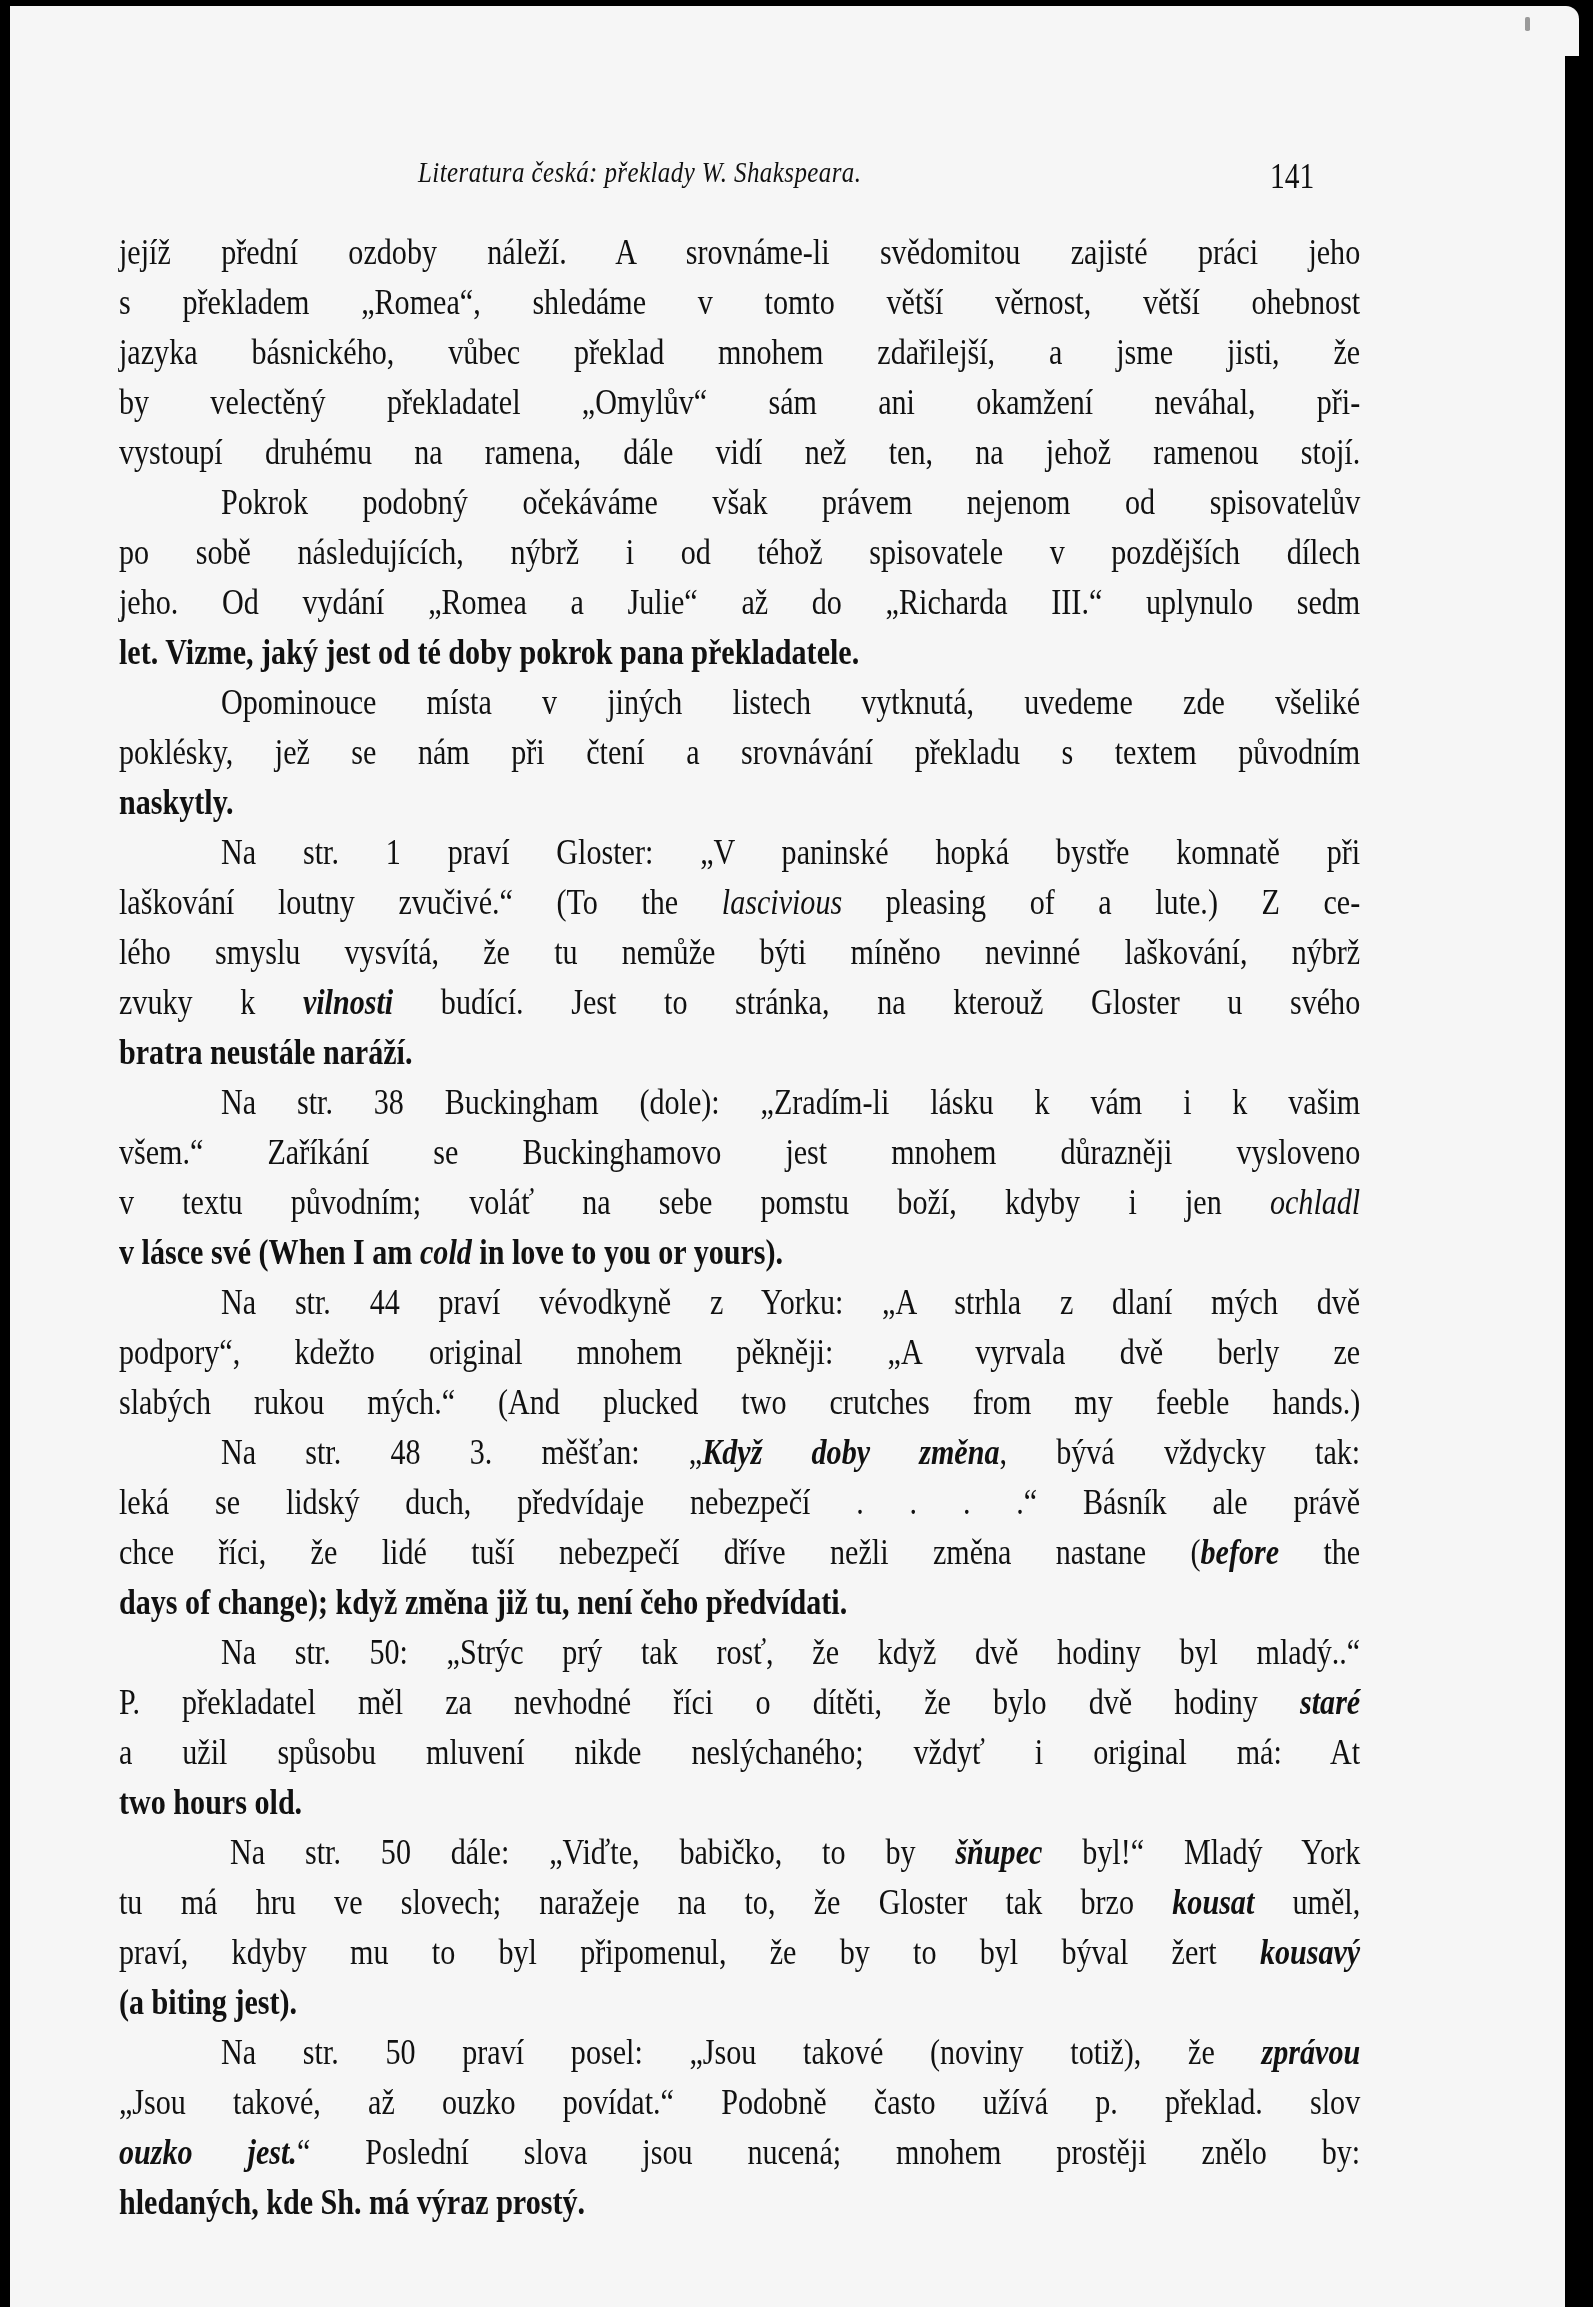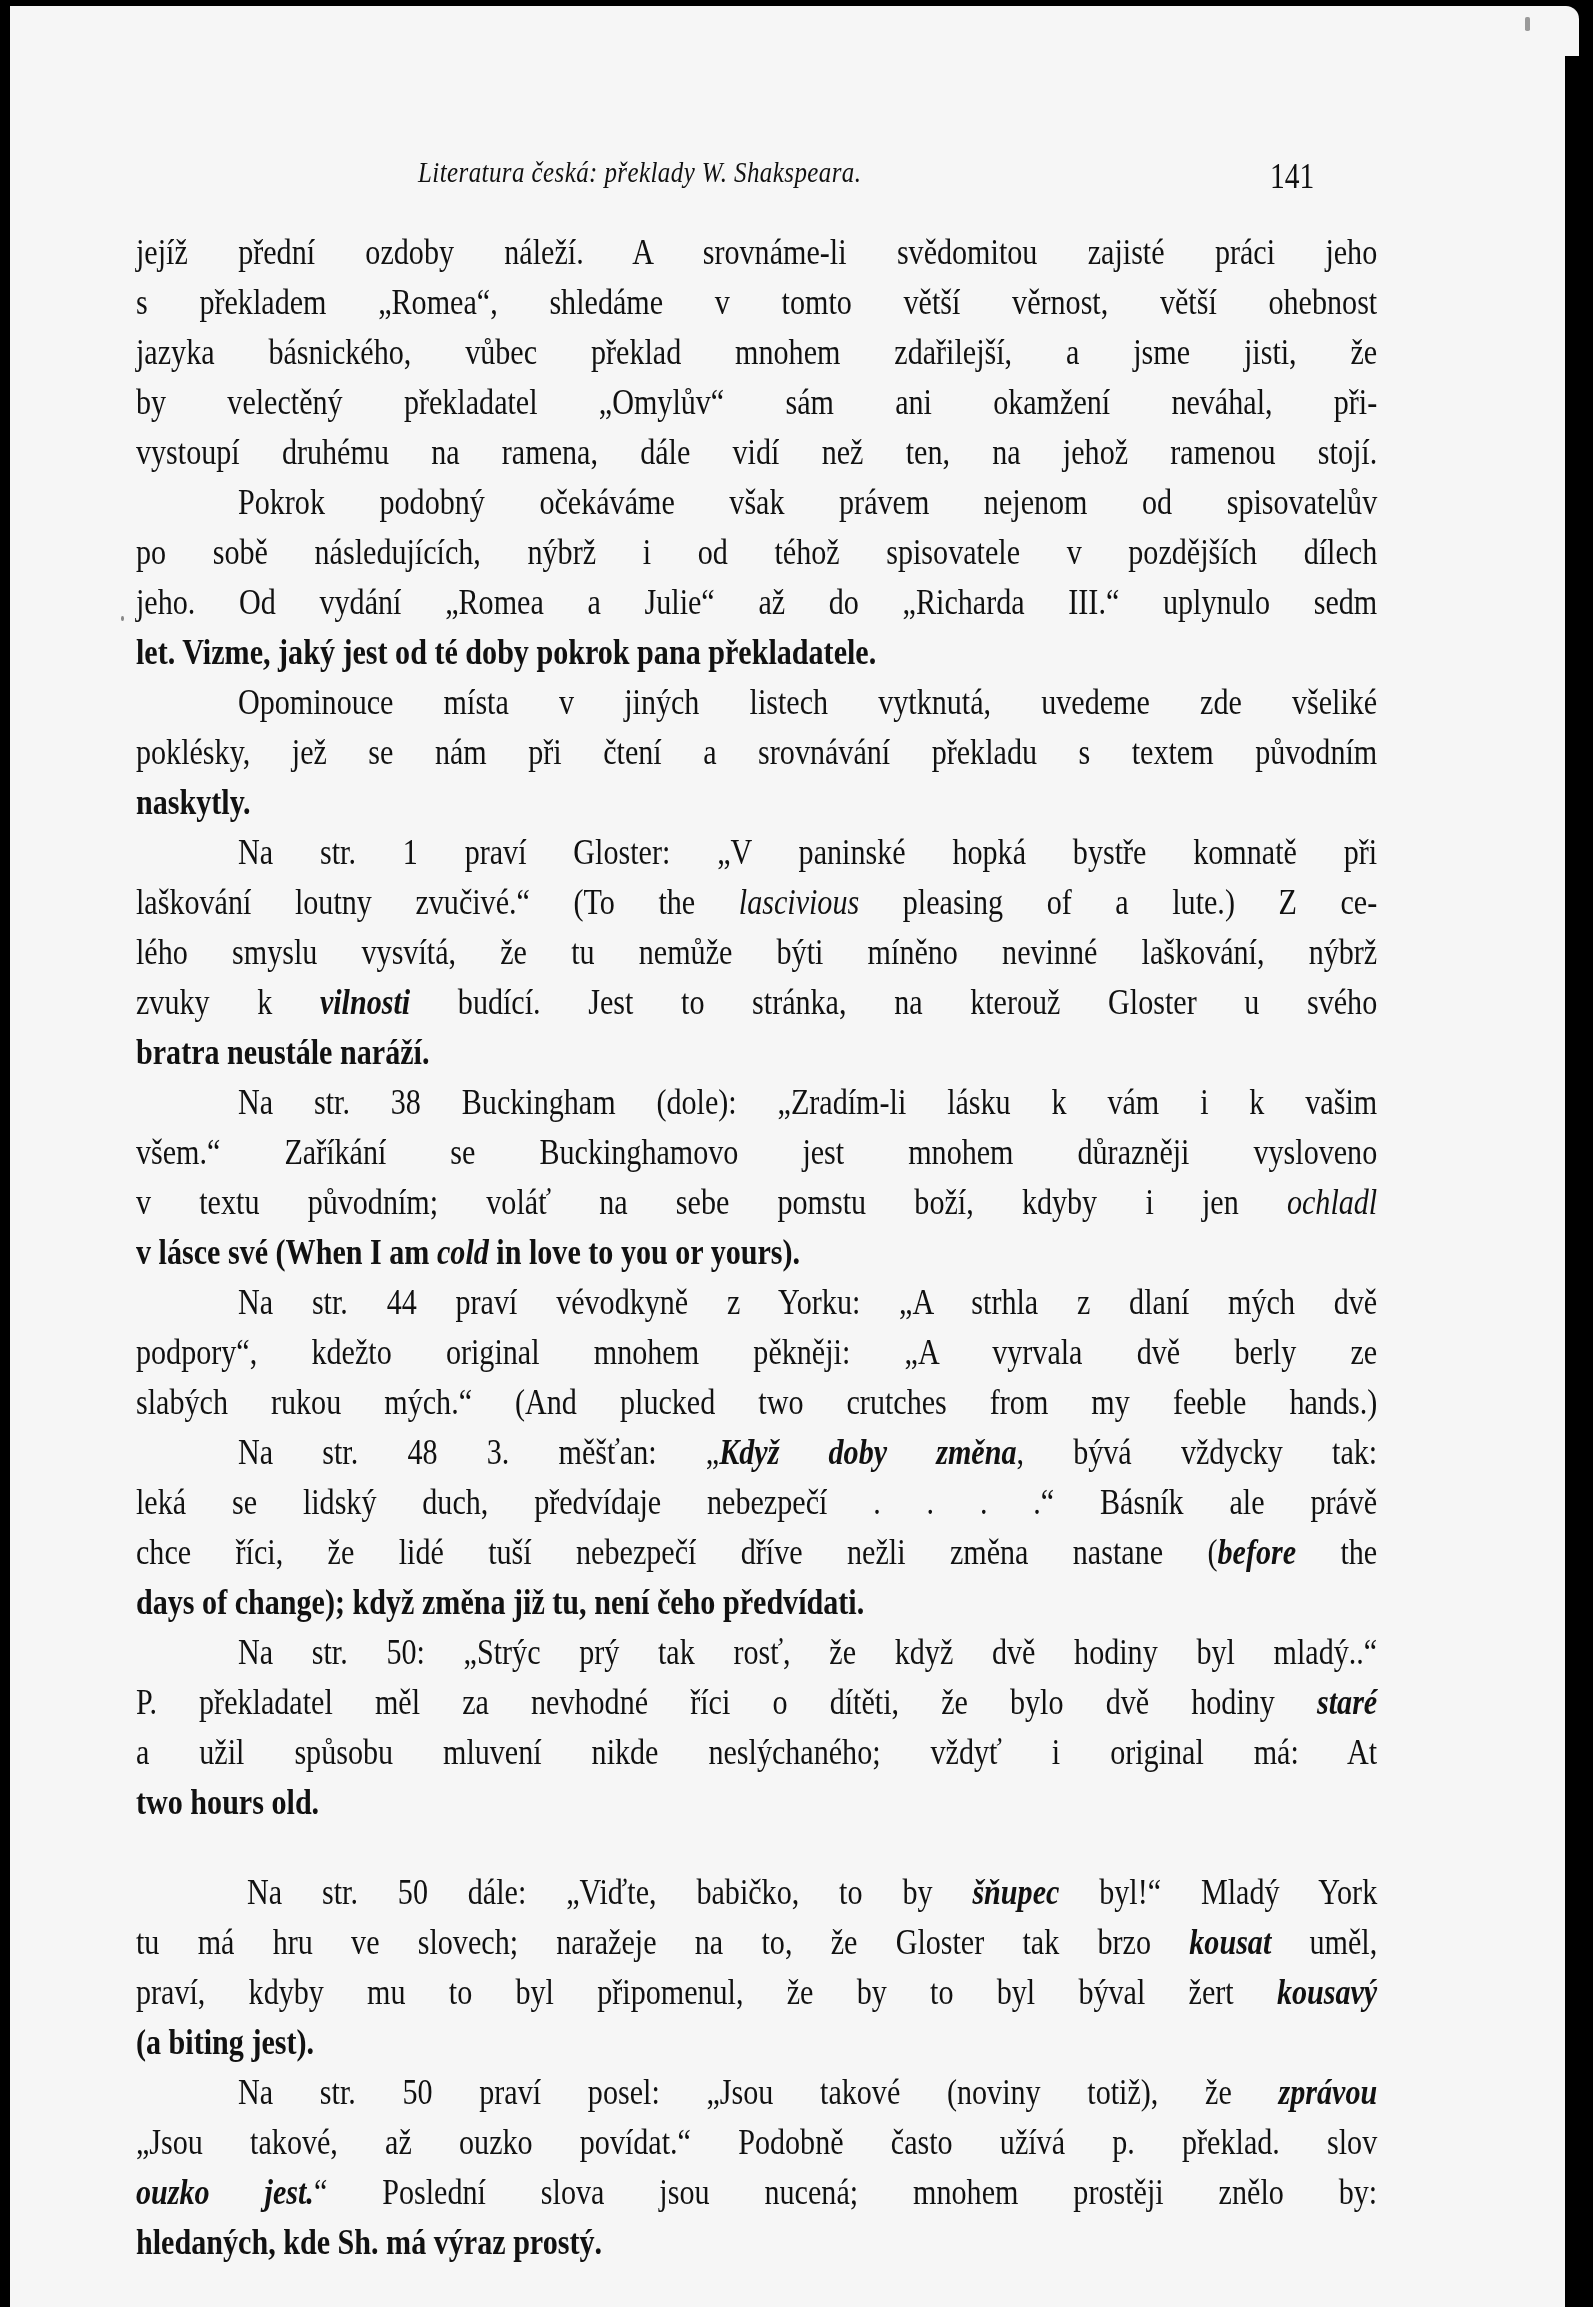--- a/index.html
+++ b/index.html
@@ -60,21 +60,21 @@
   .page-number {
     position: absolute;
     left: 1270px;
     top: 8.3px;
     font-size: 36px;
     transform: scaleX(0.82);
     transform-origin: left top;
   }
   .text-block {
     position: absolute;
-    left: 136px;
+    left: 119px;
     top: 228px;
     width: 1241px;
   }
   .line {
     height: 50px;
     font-size: 35px;
     line-height: 50px;
     white-space: nowrap;
     text-align: justify;
     text-align-last: justify;
@@ -82,21 +82,20 @@
   }
   .line.last {
     text-align-last: left;
     font-weight: bold;
   }
   .line.indent {
     padding-left: 102px;
   }
   .line.indent-more {
     padding-left: 111px;
-    margin-top: 40px;
   }
   .it { font-style: italic; }
   .bit { font-style: italic; font-weight: bold; }
   .inner {
     display: block;
     transform: scaleX(0.86);
     transform-origin: left center;
     width: 116.3%;
   }
   .margin-dot {

